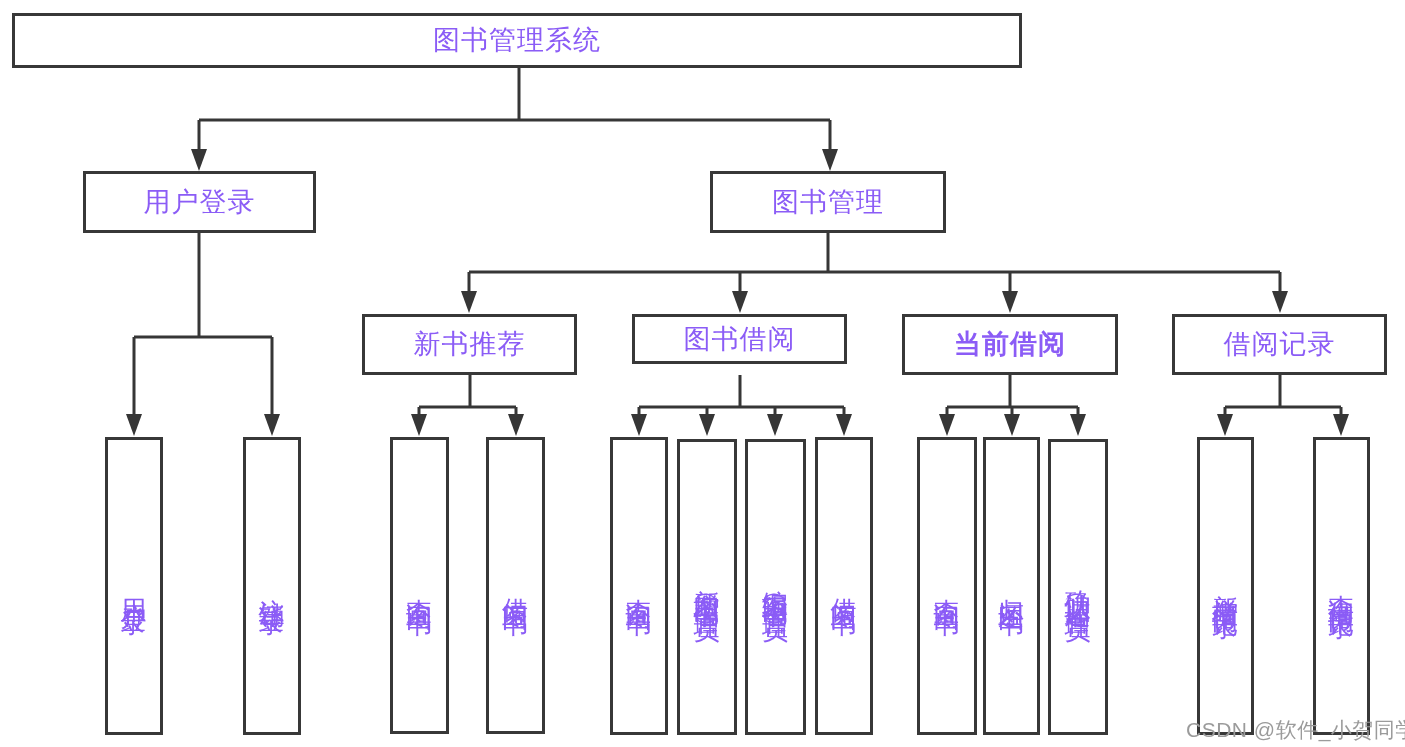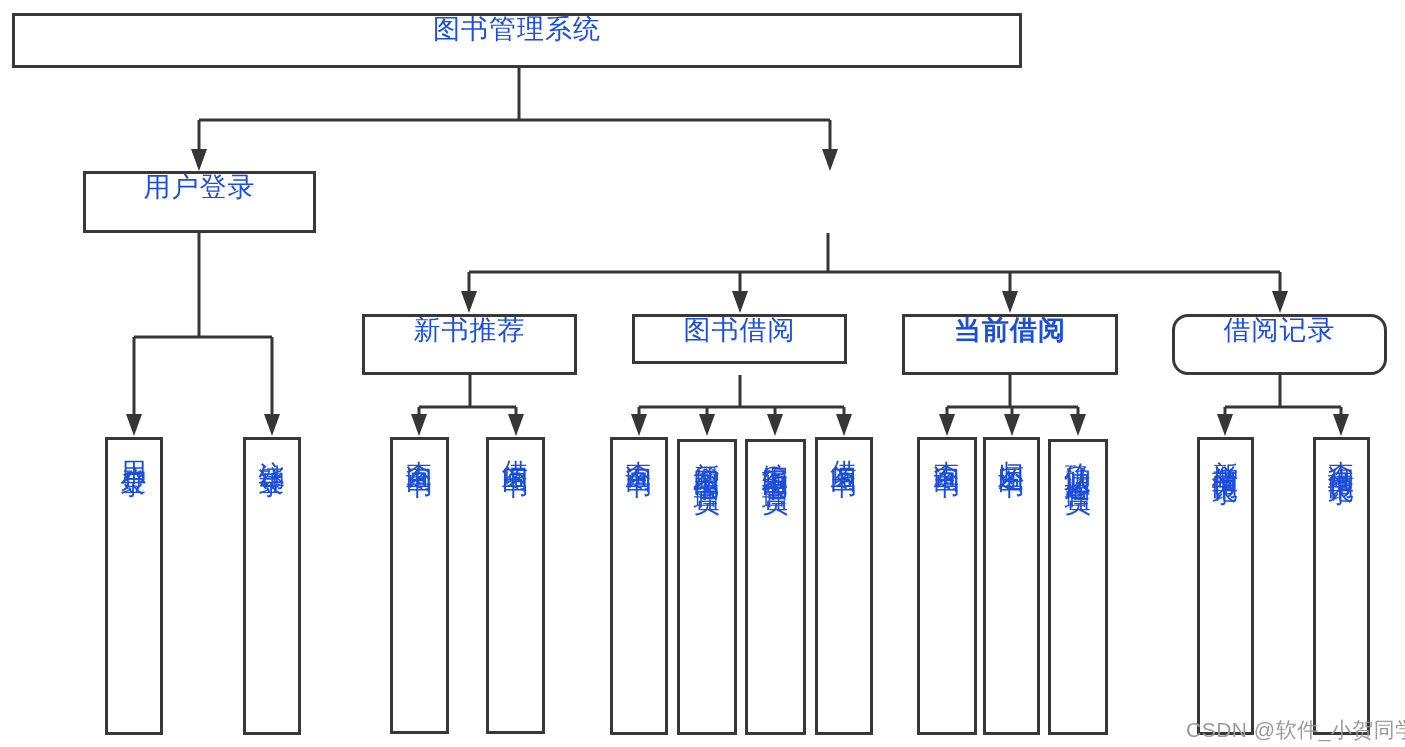--- a/index.html
+++ b/index.html
@@ -4,22 +4,22 @@
 <style>
   html,body { margin:0; padding:0; background:#fff; }
   .canvas {
     position:relative; width:1405px; height:747px; background:#fff;
     font-family:"Liberation Sans","DejaVu Sans",sans-serif; overflow:hidden;
   }
   .connectors { position:absolute; left:0; top:0; }
   .box {
     position:absolute; box-sizing:border-box;
     border:3px solid #383838; background:#fff;
-    display:flex; align-items:flex-start; justify-content:center;
-    color:#1d4ed8; font-size:27px; line-height:1;
+    display:flex; align-items:center; justify-content:center;
+    color:#8b5cf6; font-size:27px; line-height:1;
   }
   .hbox span { letter-spacing:1px; white-space:nowrap; }
   .vbox span {
     writing-mode:vertical-rl; text-orientation:mixed;
     letter-spacing:4px; line-height:1; font-size:26px;
   }
   .watermark {
     position:absolute; left:1186px; top:716px;
     color:#9b9b9b; font-size:21px; letter-spacing:0.5px;
     white-space:nowrap; z-index:5;
@@ -70,31 +70,34 @@
     </g>
   </svg>
 
   <div class="box hbox" style="left:12px; top:13px; width:1010px; height:55px;">
     <span>图书管理系统</span>
   </div>
 
   <div class="box hbox" style="left:83px; top:171px; width:233px; height:62px;">
     <span>用户登录</span>
   </div>
+  <div class="box hbox" style="left:710px; top:171px; width:236px; height:62px;">
+    <span>图书管理</span>
+  </div>
 
   <div class="box hbox" style="left:362px; top:314px; width:215px; height:61px;">
     <span>新书推荐</span>
   </div>
   <div class="box hbox" style="left:632px; top:314px; width:215px; height:50px;">
     <span>图书借阅</span>
   </div>
   <div class="box hbox" style="left:902px; top:314px; width:216px; height:61px;font-weight:bold;">
     <span>当前借阅</span>
   </div>
-  <div class="box hbox" style="left:1172px; top:314px; width:215px; height:61px;border-radius:16px;">
+  <div class="box hbox" style="left:1172px; top:314px; width:215px; height:61px;">
     <span>借阅记录</span>
   </div>
 
   <div class="box vbox" style="left:105px; top:437px; width:58px; height:298px;">
     <span>用户登录</span>
   </div>
   <div class="box vbox" style="left:243px; top:437px; width:58px; height:298px;">
     <span>注销登录</span>
   </div>
 

